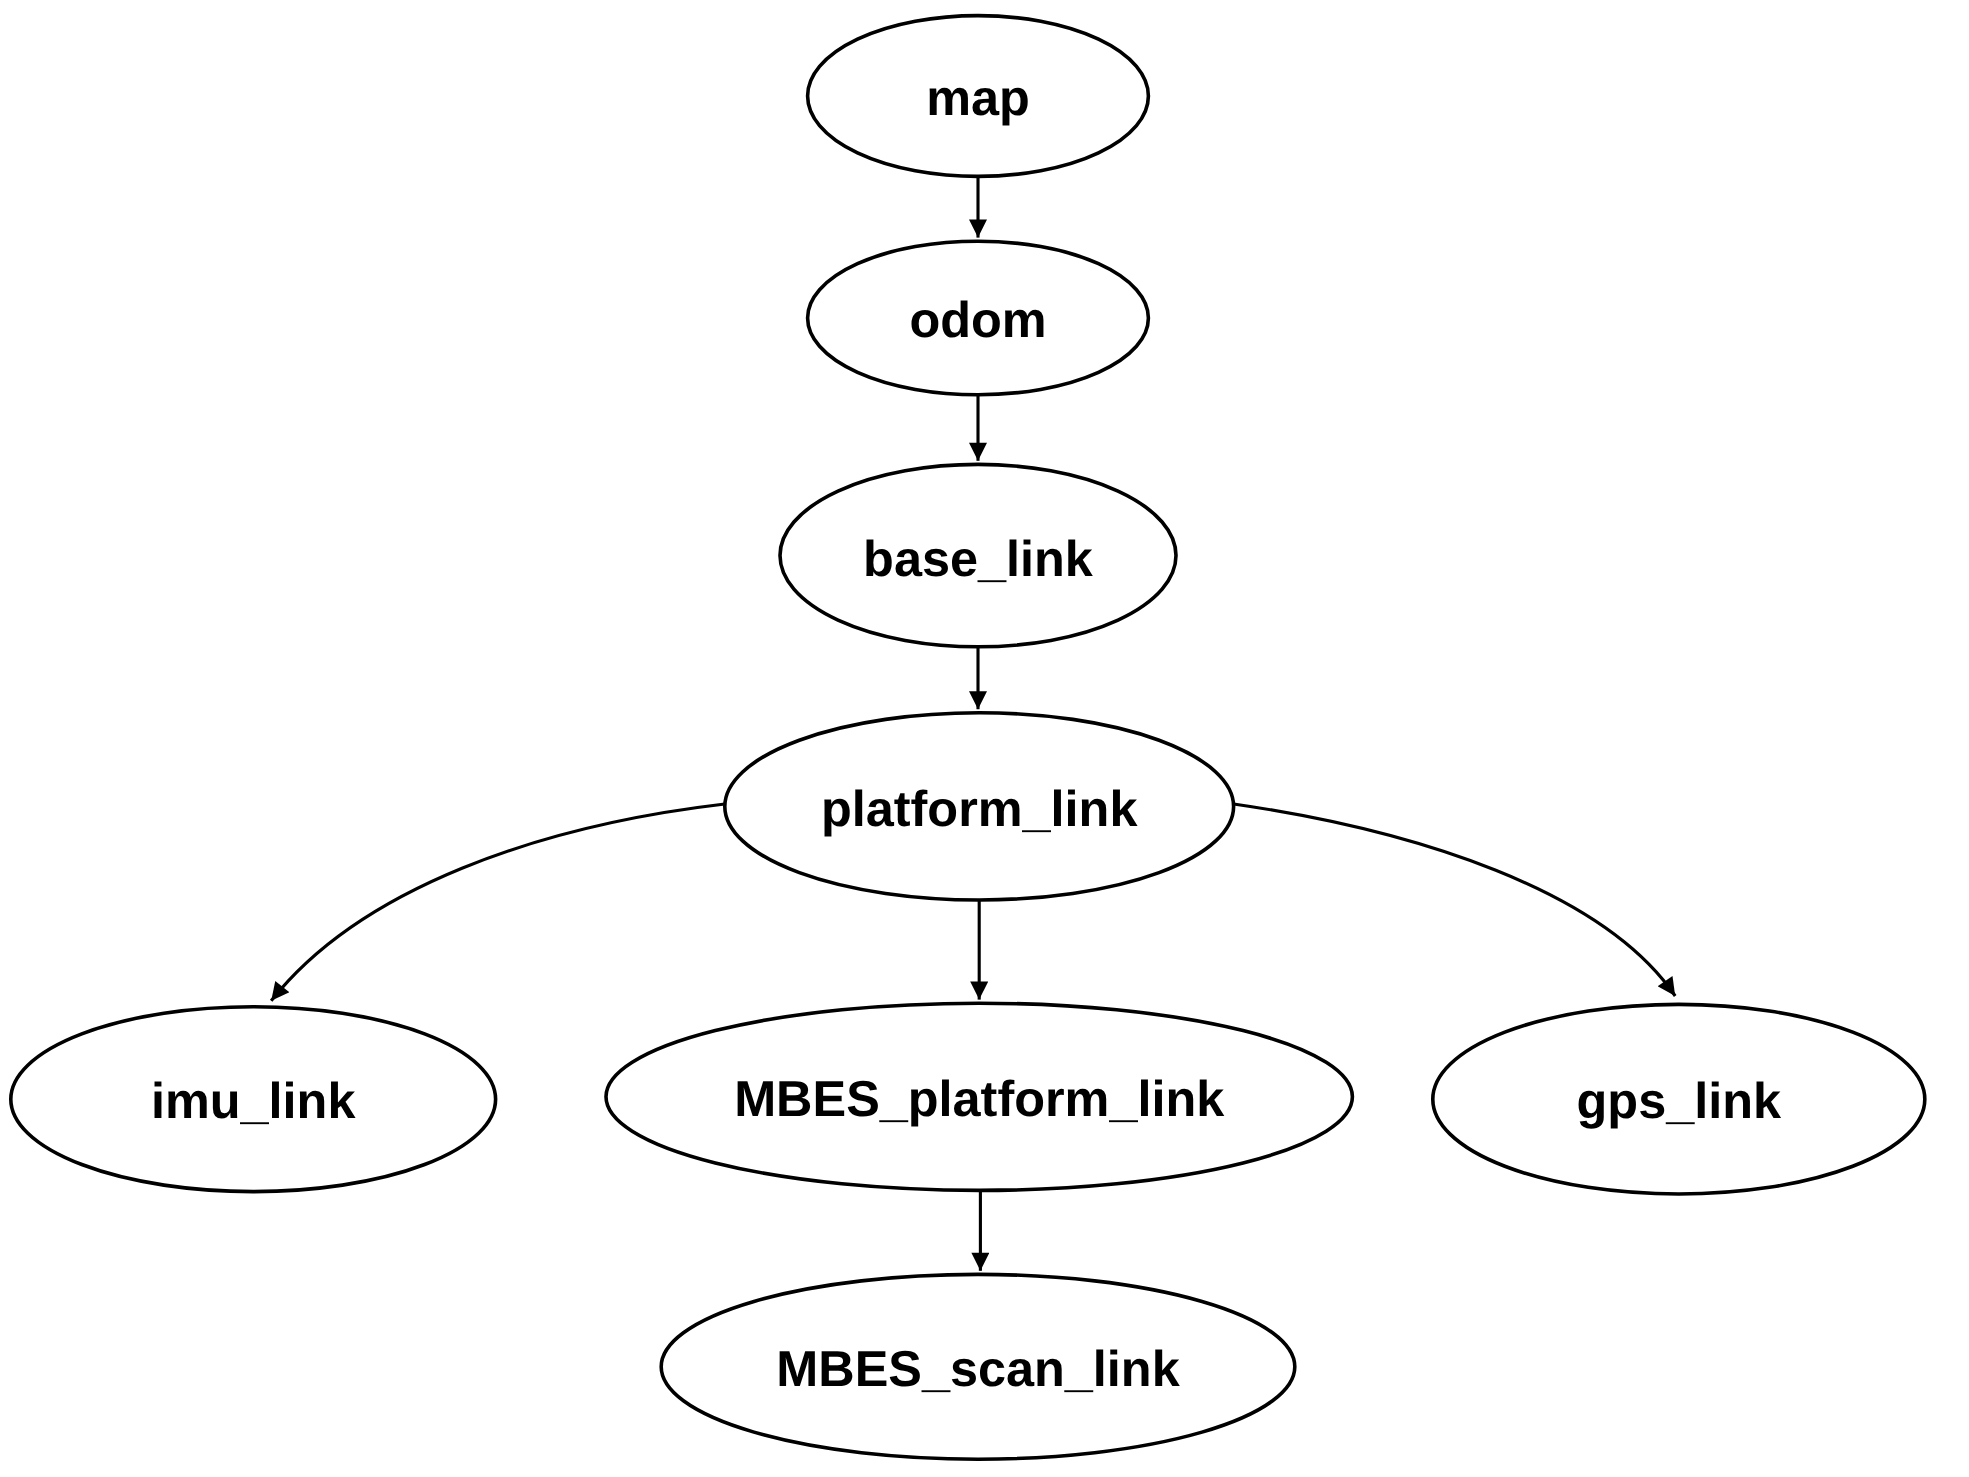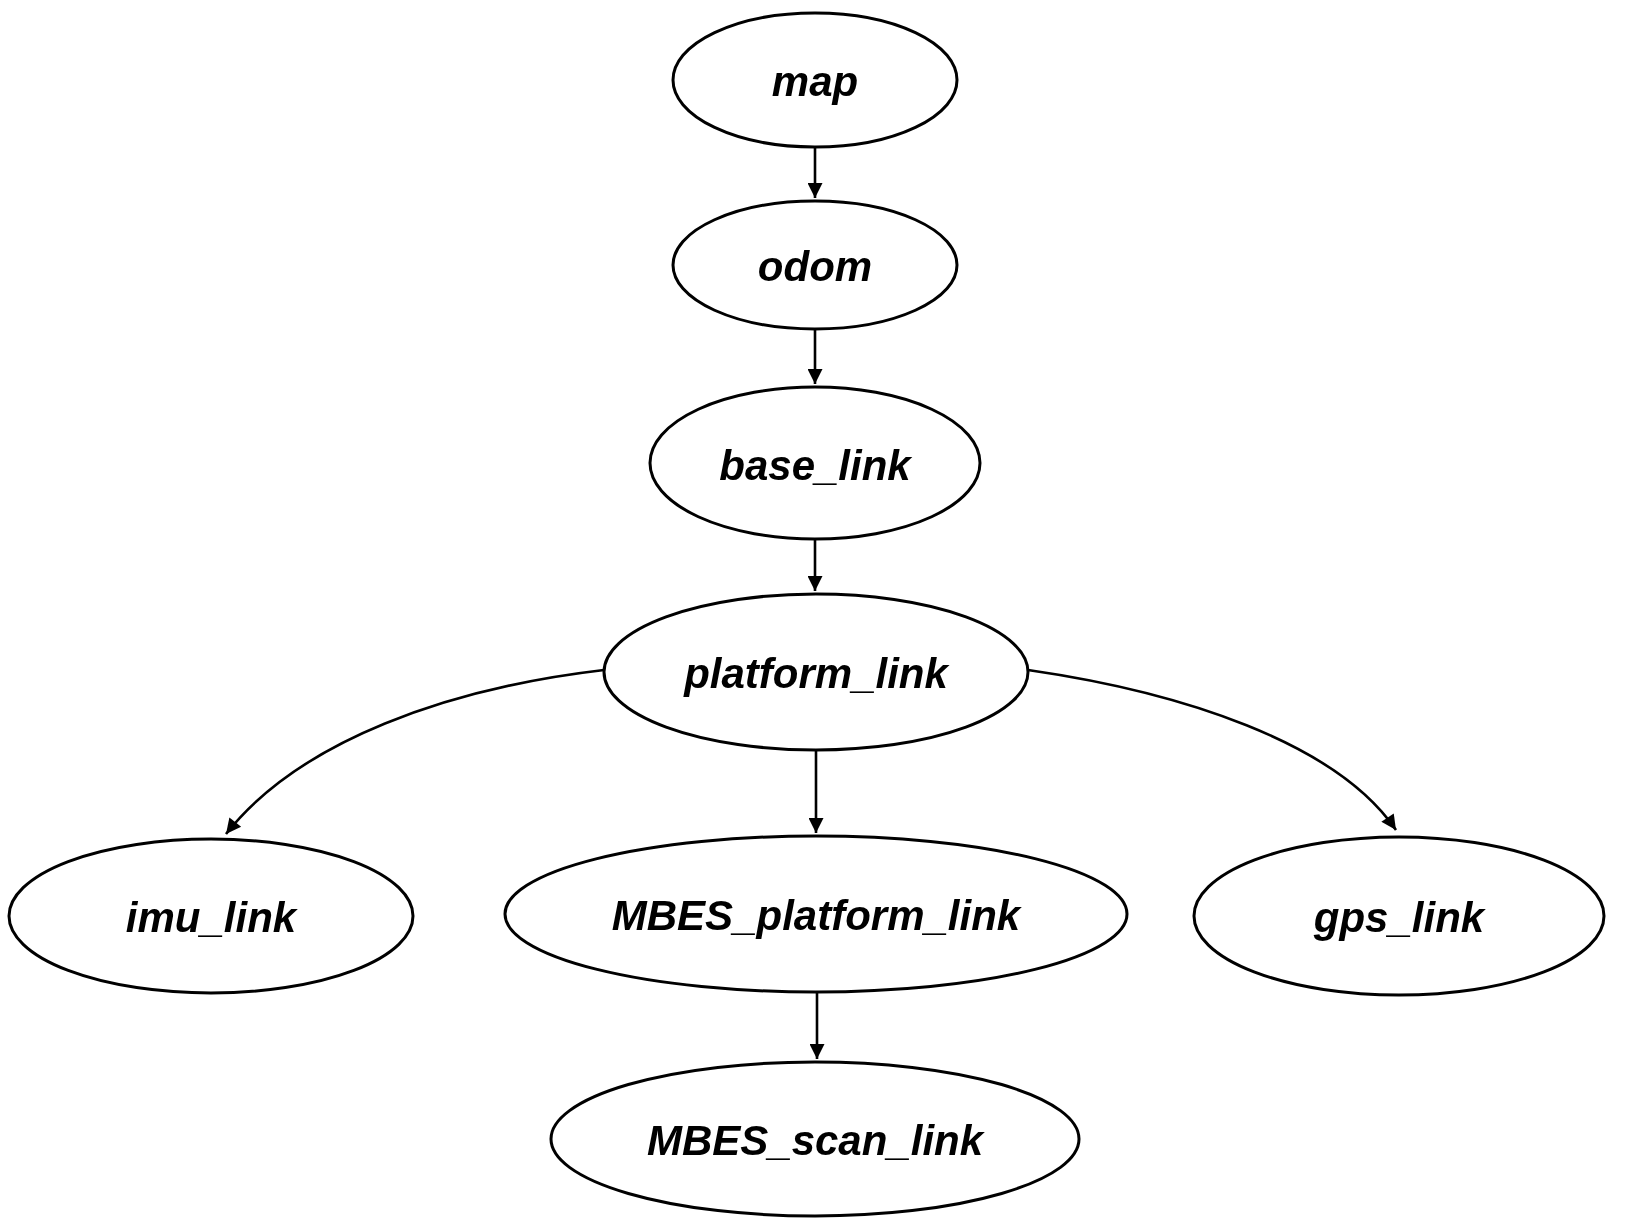--- a/index.html
+++ b/index.html
@@ -12,21 +12,20 @@
     margin:0;
     padding:0;
     background:var(--bg);
     width:1641px;
     height:1231px;
     overflow:hidden;
   }
   .diagram-wrap{
     width:1641px;
     height:1231px;
-    font-style:italic;
   }
   svg{
     display:block;
   }
   .node ellipse{
     fill:var(--fill);
     stroke:var(--stroke);
     stroke-width:3;
   }
   .node text{

